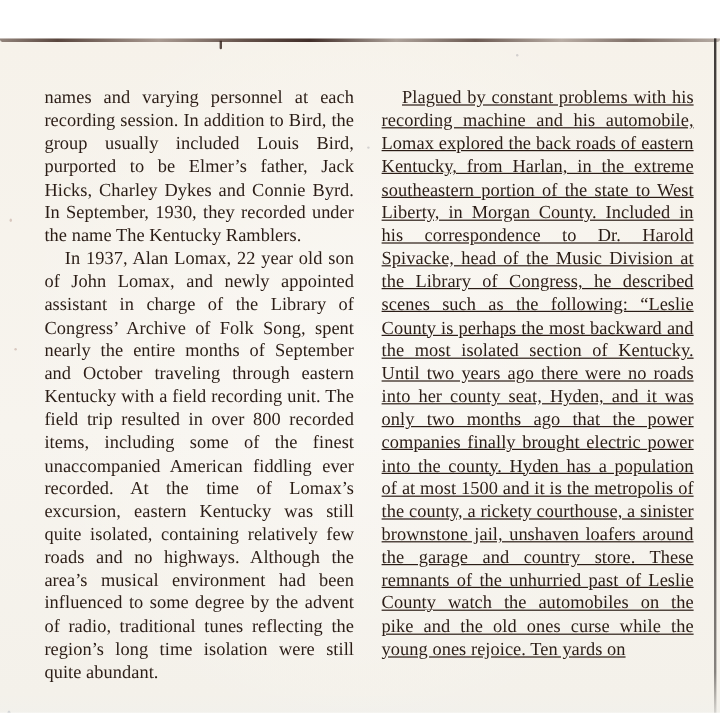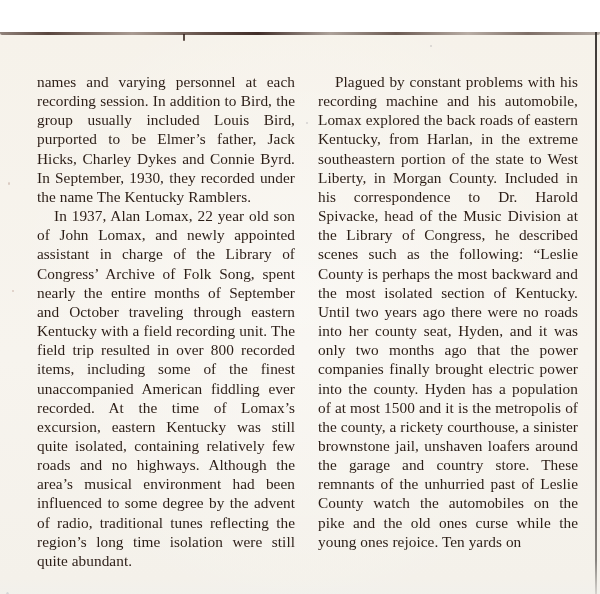--- a/index.html
+++ b/index.html
@@ -86,20 +86,21 @@
     text-align: justify;
     letter-spacing: 0.05px;
   }
   .column-left {
     left: 37px;
     width: 258px;
   }
   .column-right {
     left: 318px;
     width: 260px;
+    text-decoration: underline;
   }
   .para {
     margin: 0;
     padding: 0;
   }
   .para.indent {
     text-indent: 17px;
   }
   
   .speck {

